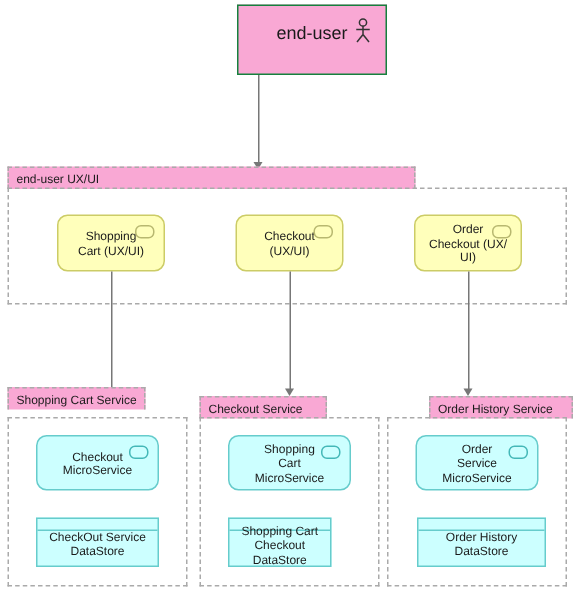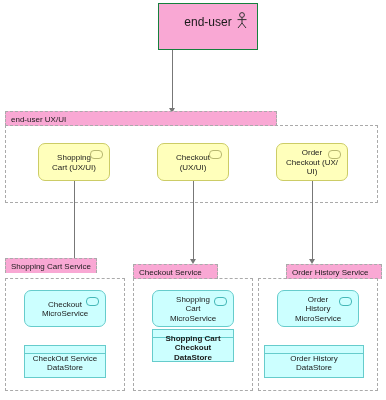--- a/index.html
+++ b/index.html
@@ -236,43 +236,43 @@
 
   <div class="node ms-node" style="left:152px; top:290px; width:82px; height:37px;">
     <span class="comp-icon"></span>
     <span>
       <span>Shopping</span><br>
       <span>Cart</span><br>
       <span>MicroService</span>
     </span>
   </div>
 
-  <div class="node ds-node" style="left:152px; top:329px; width:82px; height:33px;font-weight:bold;">
+  <div class="node ds-node" style="left:152px; top:345px; width:69px; height:33px;">
     <span class="band"></span>
     <span class="ds-label">
       <span>Shopping Cart</span><br>
       <span>Checkout DataStore</span>
     </span>
   </div>
 
   <div class="group-tab" style="left:258px; top:264px; width:96px; height:15px;margin-left:28px;">
     <span>Order History Service</span>
   </div>
   <div class="group-body" style="left:258px; top:278px; width:120px; height:113px;"></div>
 
   <div class="node ms-node" style="left:277px; top:290px; width:82px; height:37px;">
     <span class="comp-icon"></span>
     <span>
       <span>Order</span><br>
-      <span>History</span><br>
+      <span>Service</span><br>
       <span>MicroService</span>
     </span>
   </div>
 
-  <div class="node ds-node" style="left:264px; top:345px; width:100px; height:33px;padding-left:16px;">
+  <div class="node ds-node" style="left:278px; top:345px; width:86px; height:33px;padding-left:16px;">
     <span class="band"></span>
     <span class="ds-label">
       <span>Order History</span><br>
       <span>DataStore</span>
     </span>
   </div>
 
 </div>
 
 </body></html>

